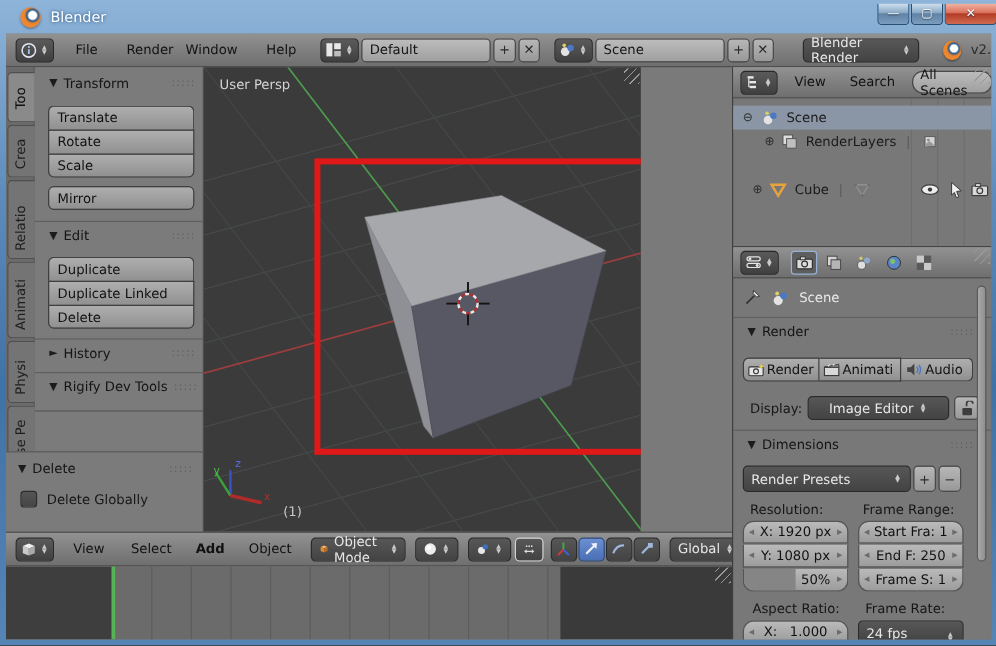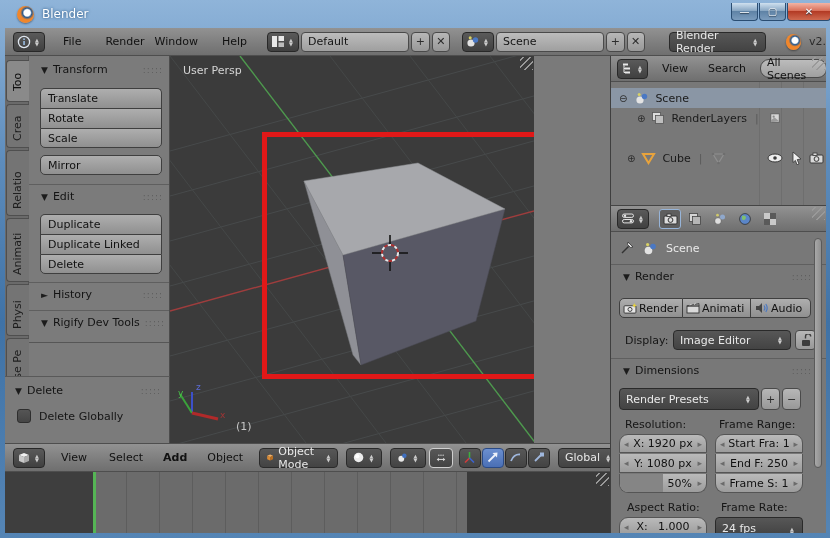--- a/index.html
+++ b/index.html
@@ -487,21 +487,21 @@
         <span class="btn" style="width:60px;border-radius:0 5px 5px 0;border-left:none;padding:0 4px;gap:3px;">
           <svg width="13" height="12" viewBox="0 0 13 12">
               <polygon points="1,4 4,4 7,1 7,11 4,8 1,8" fill="#444"></polygon>
               <path d="M9,3.5 Q10.8,6 9,8.5 M10.8,2 Q13.6,6 10.8,10" fill="none" stroke="#4a78c4" stroke-width="1.2"></path>
             </svg>
           <span>Audio</span>
         </span>
       </div>
 
       <span class="abs lbl" style="left:14px;top:128px;">Display:</span>
-      <span class="darkdrop abs" style="left:62px;top:124px;width:118px;justify-content:space-between;">
+      <span class="darkdrop abs" style="left:62px;top:124px;width:118px;justify-content:center;">
         <span>Image Editor</span>
         <span class="updn"></span>
       </span>
       <span class="sqbtn abs" style="left:184px;top:124px;width:21px;">
         <svg width="12" height="13" viewBox="0 0 12 13">
             <rect x="2" y="6" width="8" height="6" rx="1" fill="#3d3d3d"></rect>
             <path d="M4,6 V4 a2.6,2.6 0 0 1 5.2,0" fill="none" stroke="#3d3d3d" stroke-width="1.4" transform="translate(1.5,-1.5)"></path>
           </svg>
       </span>
       <div class="hline" style="top:152px;"></div>

